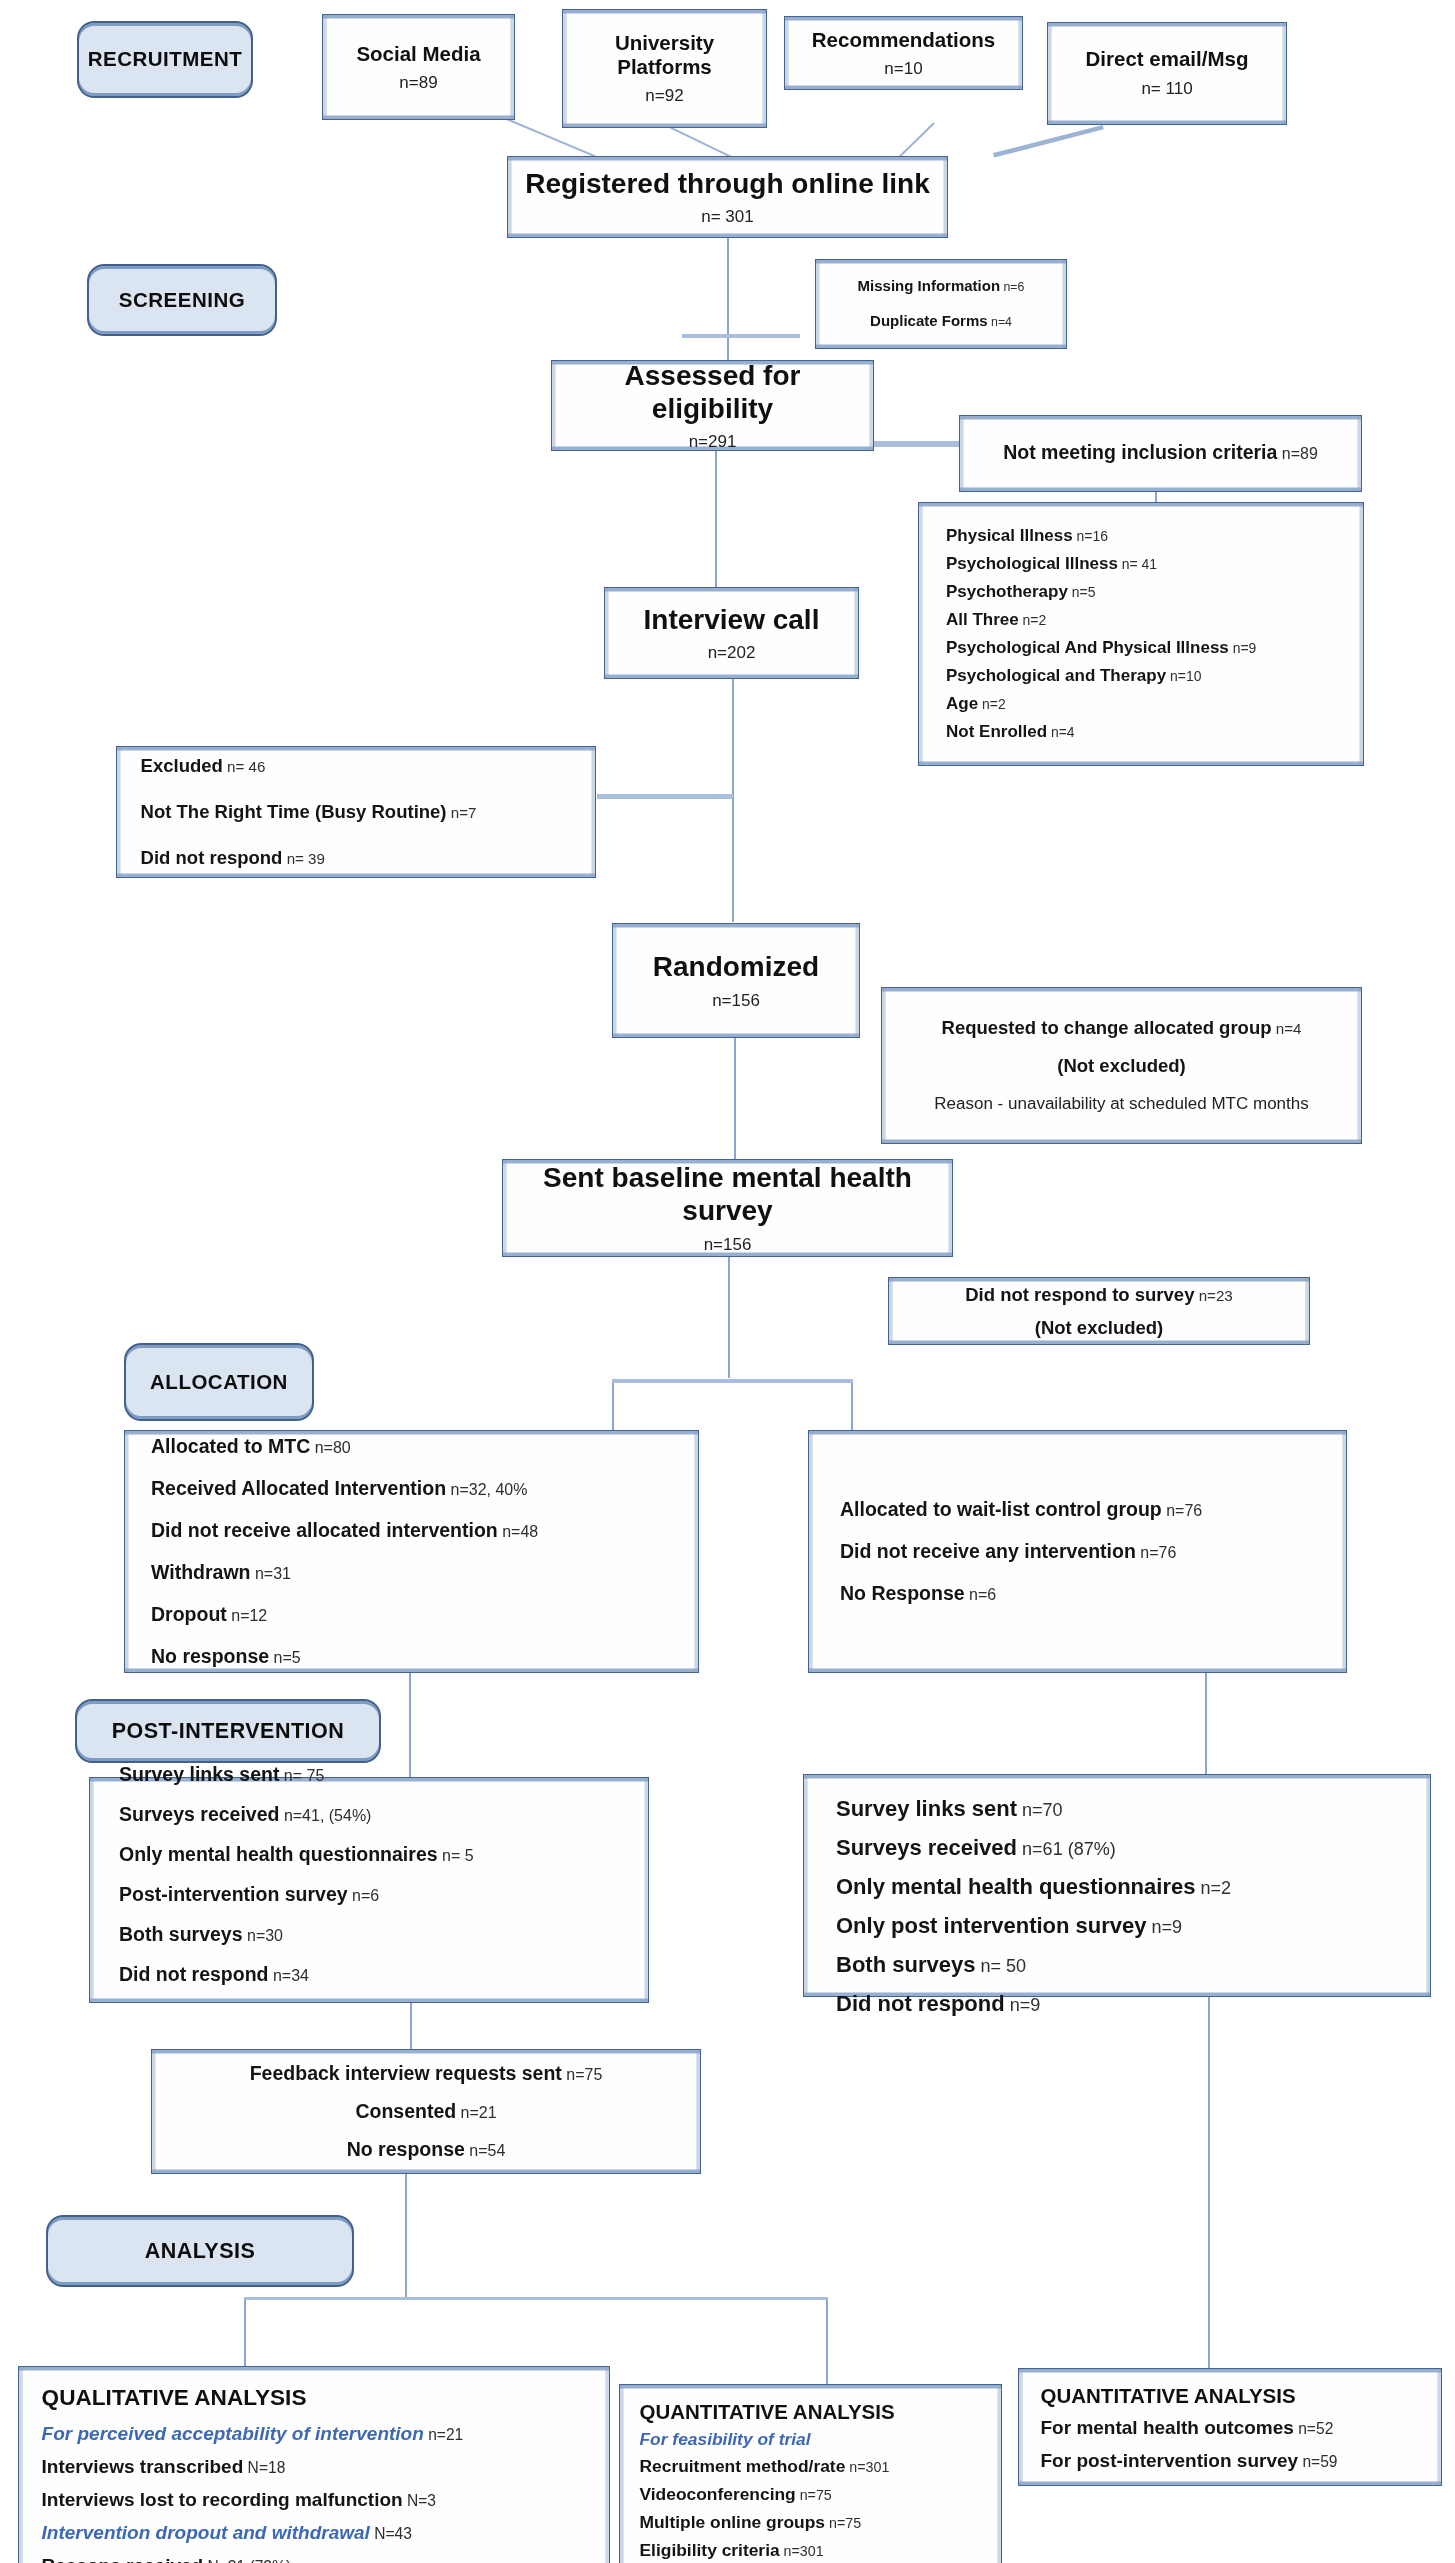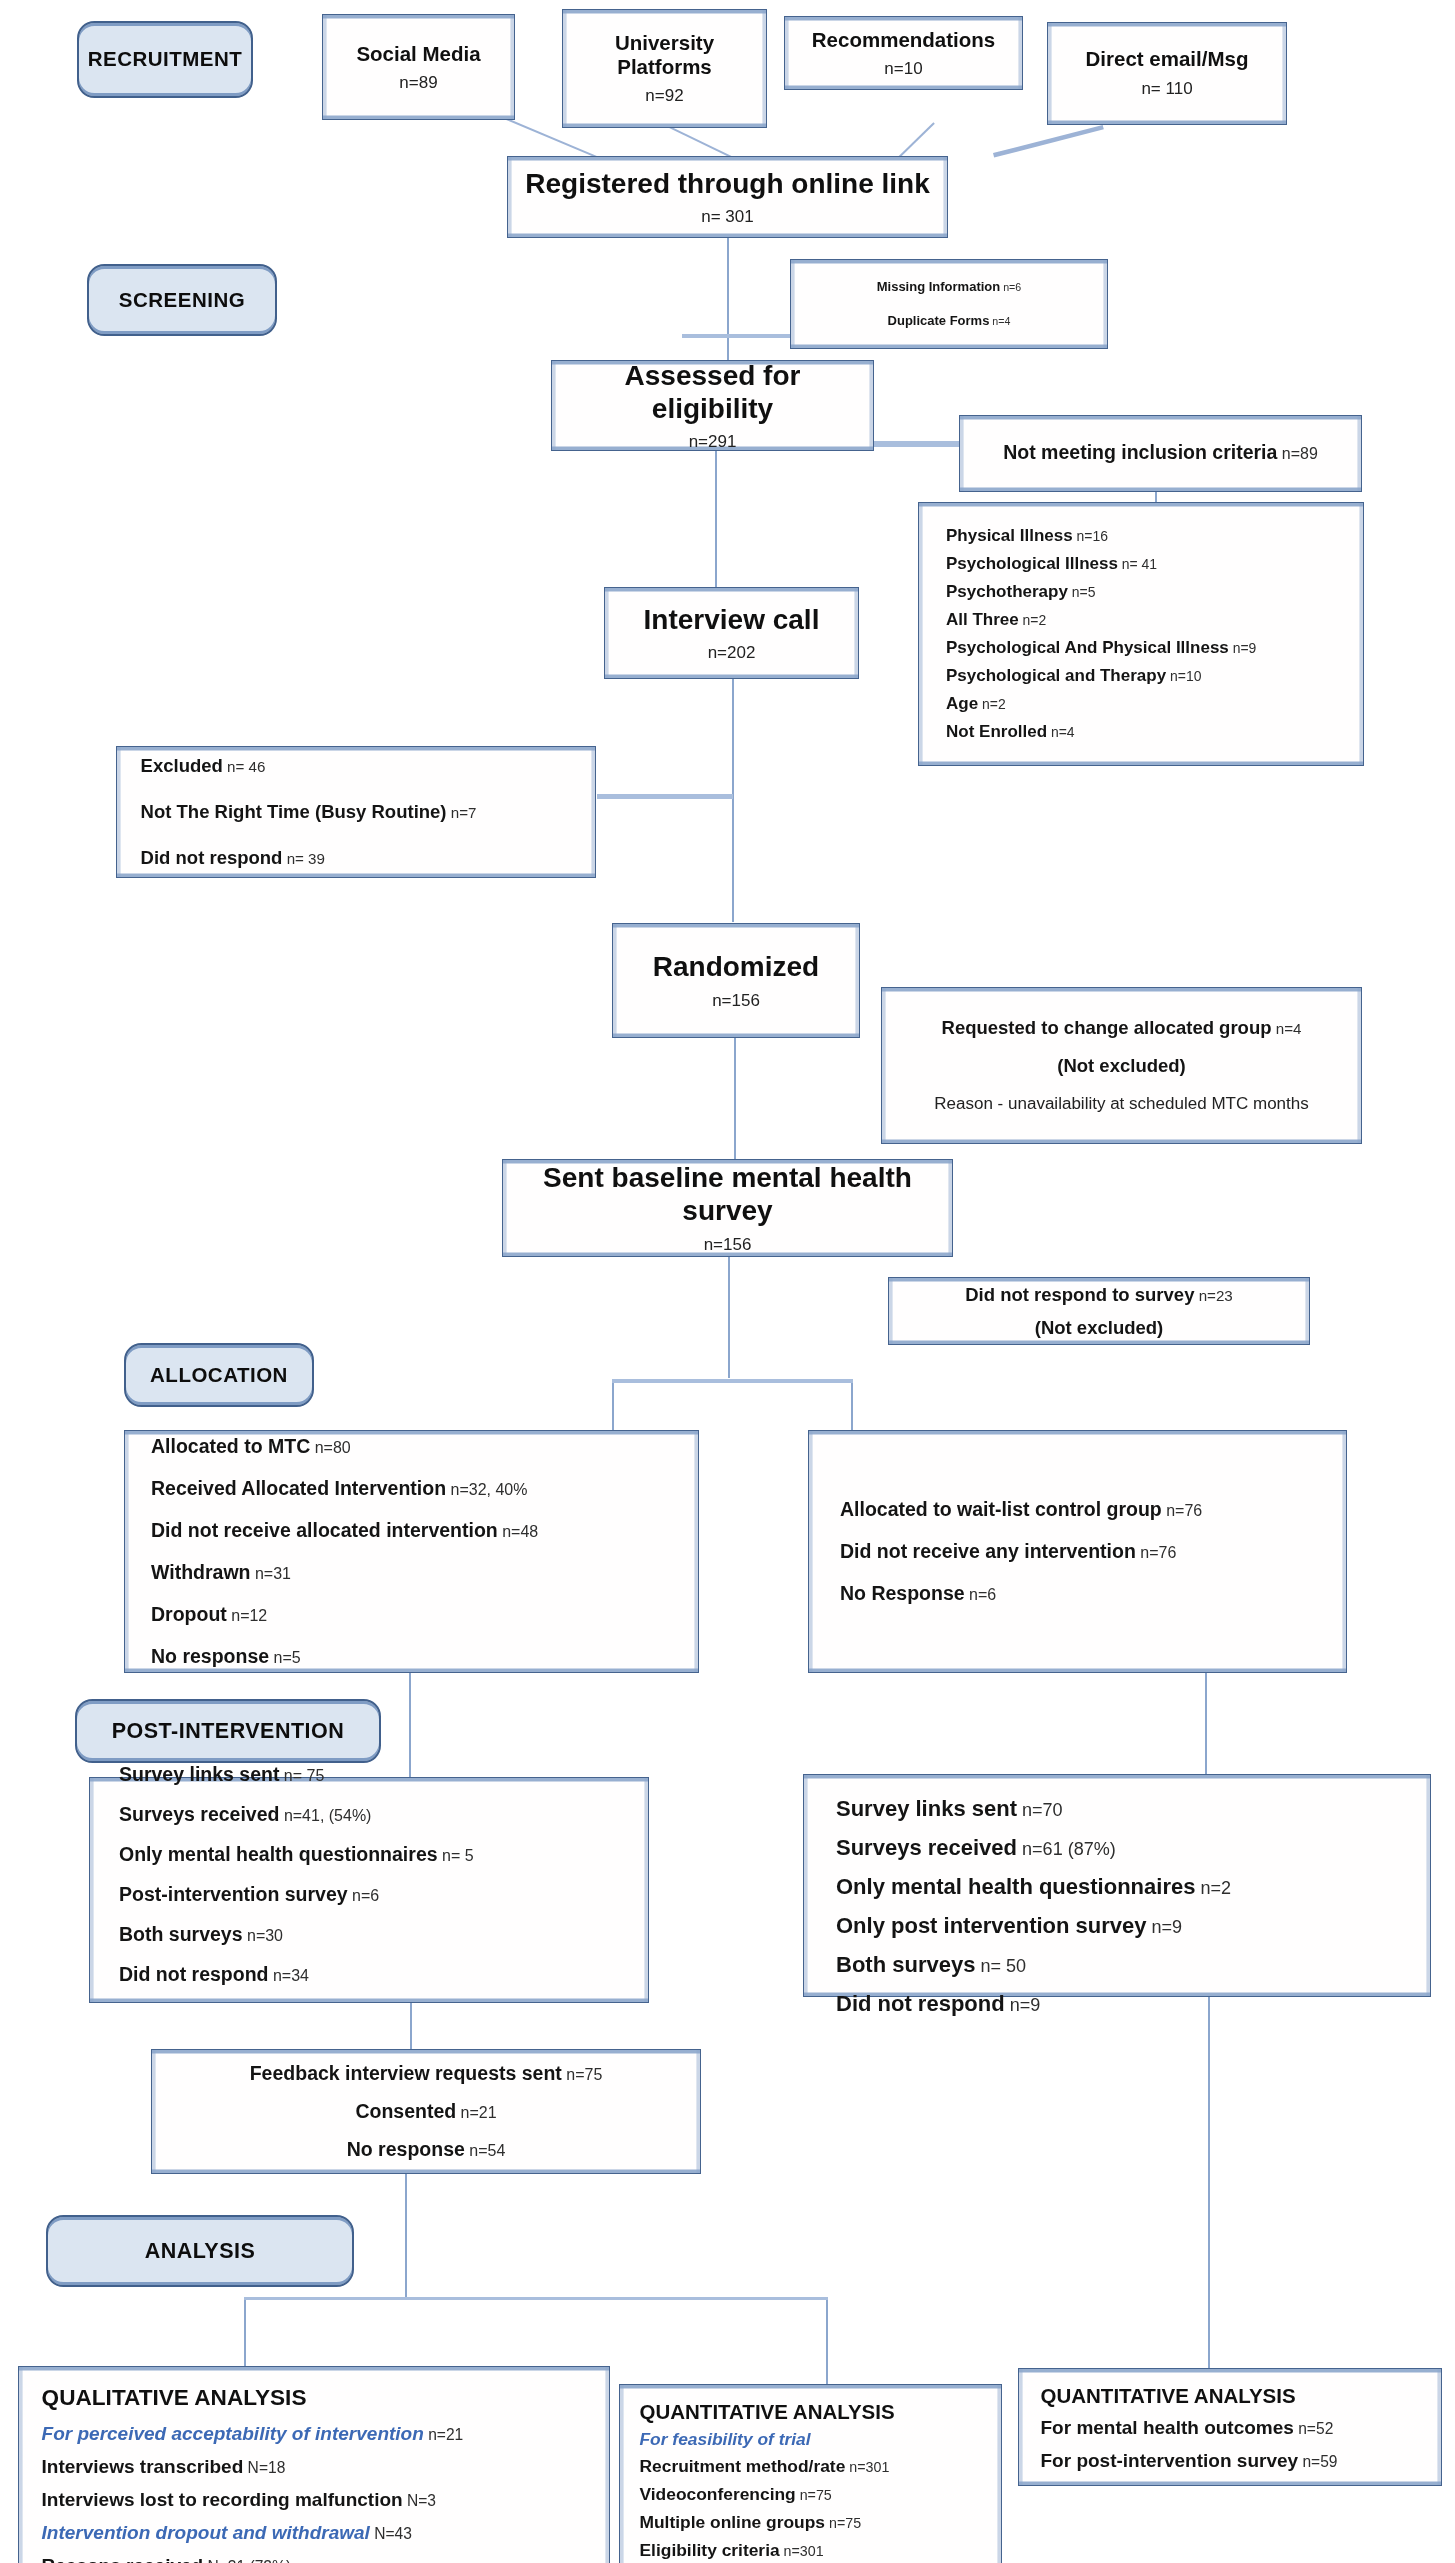--- a/index.html
+++ b/index.html
@@ -66,21 +66,21 @@
   <div class="vline" style="left:1208px;top:1997px;width:1.5px;height:371px;"></div>
 
   <div class="hline lt" style="left:682px;top:334px;width:118px;height:4.1px;"></div>
   <div class="hline lt" style="left:874px;top:441px;width:85px;height:6.2px;"></div>
   <div class="hline lt" style="left:597px;top:794px;width:136px;height:4.6px;"></div>
   <div class="hline lt" style="left:612px;top:1379px;width:241px;height:4.1px;"></div>
   <div class="hline lt" style="left:244px;top:2297px;width:584px;height:3.1px;"></div>
 
   <div class="stage" style="left:77px;top:20.5px;width:176px;height:77px;">RECRUITMENT</div>
   <div class="stage" style="left:87px;top:264px;width:190px;height:72px;">SCREENING</div>
-  <div class="stage" style="left:124px;top:1343px;width:190px;height:64px;text-align:center;">ALLOCATION</div>
+  <div class="stage" style="left:124px;top:1343px;width:190px;height:78px;text-align:center;">ALLOCATION</div>
   <div class="stage" style="left:46px;top:2215px;width:308px;height:72px;font-size:21.5px;">ANALYSIS</div>
   <div class="stage" style="left:75px;top:1699px;width:306px;height:64px;font-size:21.5px;">POST-INTERVENTION</div>
 
   <div class="box center" style="left:322px;top:14.4px;width:193px;height:106px;">
     <div class="bt" style="font-size:20.5px;">Social Media</div>
     <div class="bn">n=89</div>
   </div>
   <div class="box center" style="left:562px;top:9.2px;width:205px;height:119px;">
     <div class="bt" style="font-size:20.5px;">University Platforms</div>
     <div class="bn">n=92</div>
@@ -92,21 +92,21 @@
   <div class="box center" style="left:1047px;top:21.5px;width:240px;height:103px;">
     <div class="bt" style="font-size:20.5px;">Direct email/Msg</div>
     <div class="bn">n= 110</div>
   </div>
 
   <div class="box center" style="left:507px;top:156px;width:441px;height:82px;">
     <div class="bt">Registered through online link</div>
     <div class="bn">n= 301</div>
   </div>
 
-  <div class="box clist" style="left:790px;top:259px;width:318px;height:90px;font-size:13px;line-height:33px;">
+  <div class="box clist" style="left:815px;top:259px;width:252px;height:90px;font-size:15px;line-height:33px;">
       <div class="ln"><span class="lbl">Missing Information</span><span class="val"> n=6</span></div>
       <div class="ln"><span class="lbl">Duplicate Forms</span><span class="val"> n=4</span></div>
     </div>
 
   <div class="box center" style="left:551px;top:360px;width:323px;height:91px;">
     <div class="bt">Assessed for eligibility</div>
     <div class="bn">n=291</div>
   </div>
 
   <div class="box clist" style="left:959px;top:415px;width:403px;height:77px;font-size:19.5px;line-height:23.6px;">

